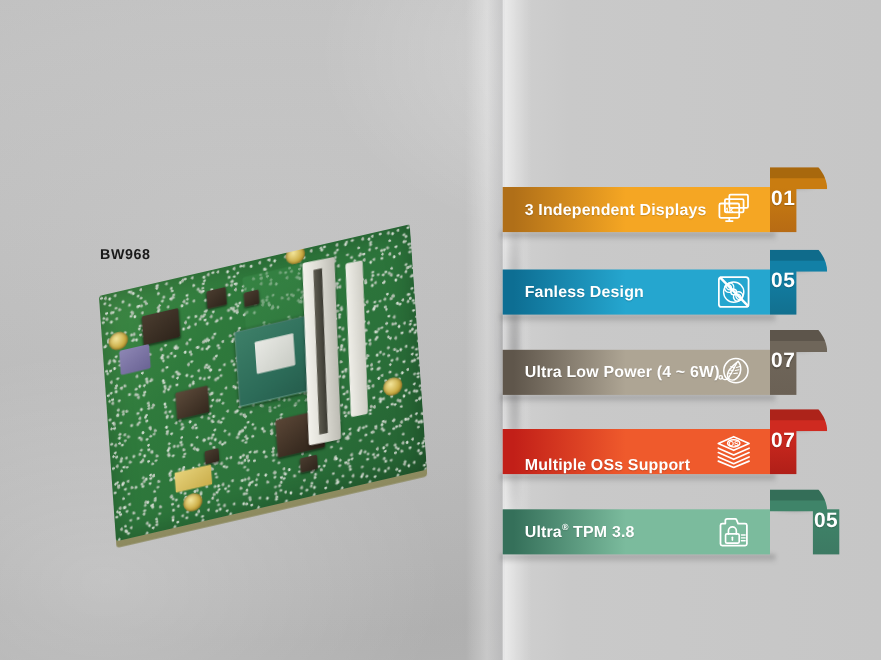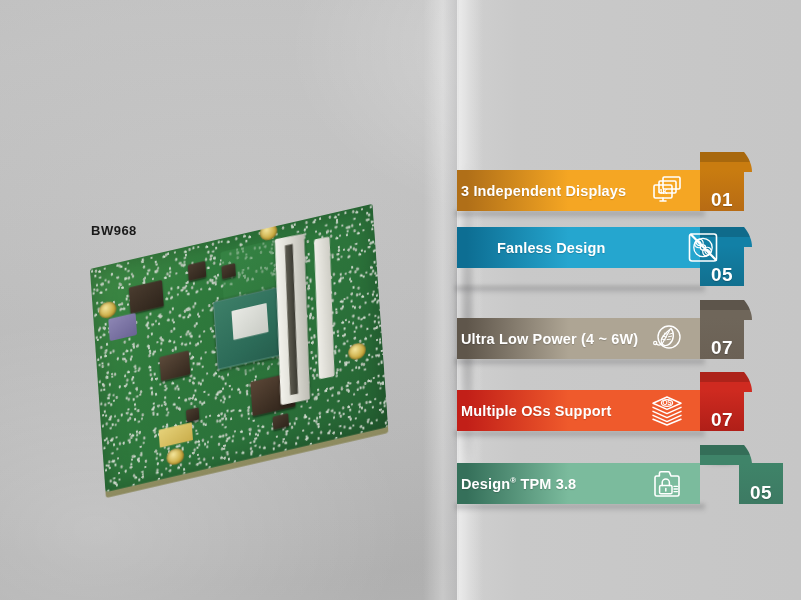--- a/index.html
+++ b/index.html
@@ -144,31 +144,31 @@
 
   
   .ribbon{
     position:absolute;left:457px;height:41px;width:243px;
     display:flex;align-items:center;
   }
   .ribbon-bar{
     position:absolute;left:0;top:0;height:41px;width:243px;
   }
   .ribbon-label{
-    position:relative;z-index:4;margin-left:4px;
+    position:relative;z-index:4;margin-left:20px;
     font-size:14.5px;font-weight:bold;color:#ffffff;letter-spacing:.15px;
     white-space:nowrap;text-shadow:0 1px 1px rgba(0,0,0,.18);
   }
   .ribbon-label sup{font-size:8px;vertical-align:super;}
   .ribbon-icon{
     position:absolute;right:16px;top:4px;width:34px;height:33px;z-index:4;
   }
   .num-block{
-    position:absolute;left:700px;width:44px;height:41px;
-    display:flex;align-items:flex-end;justify-content:center;
+    position:absolute;left:700px;width:24px;height:41px;
+    display:flex;align-items:flex-start;justify-content:center;
   }
   .num-tail{
     position:absolute;left:700px;width:52px;height:20px;
   }
   .num-txt{
     position:relative;z-index:5;color:#fff;font-size:19px;font-weight:bold;
     letter-spacing:.5px;text-shadow:0 1px 1px rgba(0,0,0,.22);
   }
   .num-shadow{
     position:absolute;left:698px;width:54px;height:18px;
@@ -249,21 +249,21 @@
         <span class="num-txt">01</span>
       </div>
       <div class="bar-shadow" style="top: 286px;"></div>
       <div class="num-shadow" style="top: 228px;"></div>
       <div class="num-tail" style="top: 227px;">
         <svg viewBox="0 0 52 20" width="52" height="20" preserveAspectRatio="none">
        <path d="M0 20 L0 0 L44 0 C49 6 52 13 52 20 Z" fill="#1280a6"></path>
        <path d="M0 0 L44 0 C47 3.6 49 7 50 10 L0 10 Z" fill="rgba(0,0,0,.16)"></path>
      </svg>
       </div>
-      <div class="ribbon" style="top: 227px; padding-left: 36px;">
+      <div class="ribbon" style="top: 245px;">
         <div class="ribbon-bar" style="background: linear-gradient(90deg, rgb(13, 110, 147) 0%, rgb(13, 110, 147) 4%, rgb(37, 166, 207) 46%, rgb(37, 166, 207) 100%);"></div>
         <div class="ribbon-label">Fanless Design</div>
         <div class="ribbon-icon">
           <svg viewBox="0 0 34 33" width="34" height="33">
       <rect x="3.5" y="3" width="27" height="27" rx="2.5" style="fill:none;stroke:#ffffff;stroke-width:1.6;stroke-linecap:round;stroke-linejoin:round"></rect>
       <circle cx="17" cy="16.5" r="9.2" style="fill:none;stroke:#ffffff;stroke-width:1.6;stroke-linecap:round;stroke-linejoin:round;stroke-width:1.3"></circle>
       <circle cx="17" cy="16.5" r="2.6" style="fill:none;stroke:#ffffff;stroke-width:1.6;stroke-linecap:round;stroke-linejoin:round;stroke-width:1.3"></circle>
       <path d="M17 13.9c1-3.6 -1.3-6.3 -4.6-5.6 -2.4 .5 -3.2 3.2 -1.3 5.2 1.2 1.2 3.6 1.3 5.9 .4Z" style="fill:none;stroke:#ffffff;stroke-width:1.6;stroke-linecap:round;stroke-linejoin:round;stroke-width:1.2"></path>
       <path d="M19.6 16.5c3.6-1 6.3 1.3 5.6 4.6 -.5 2.4 -3.2 3.2 -5.2 1.3 -1.2-1.2 -1.3-3.6 -.4-5.9Z" style="fill:none;stroke:#ffffff;stroke-width:1.6;stroke-linecap:round;stroke-linejoin:round;stroke-width:1.2"></path>
       <path d="M14.4 16.5c-3.6 1 -6.3-1.3 -5.6-4.6 .5-2.4 3.2-3.2 5.2-1.3 1.2 1.2 1.3 3.6 .4 5.9Z" style="fill:none;stroke:#ffffff;stroke-width:1.6;stroke-linecap:round;stroke-linejoin:round;stroke-width:1.2"></path>
@@ -301,21 +301,21 @@
         <span class="num-txt">07</span>
       </div>
       <div class="bar-shadow" style="top: 431px;"></div>
       <div class="num-shadow" style="top: 373px;"></div>
       <div class="num-tail" style="top: 372px;">
         <svg viewBox="0 0 52 20" width="52" height="20" preserveAspectRatio="none">
        <path d="M0 20 L0 0 L44 0 C49 6 52 13 52 20 Z" fill="#cf2a20"></path>
        <path d="M0 0 L44 0 C47 3.6 49 7 50 10 L0 10 Z" fill="rgba(0,0,0,.16)"></path>
      </svg>
       </div>
-      <div class="ribbon" style="top: 390px;">
+      <div class="ribbon" style="top: 390px; align-items: flex-end;">
         <div class="ribbon-bar" style="background: linear-gradient(90deg, rgb(194, 31, 24) 0%, rgb(194, 31, 24) 4%, rgb(239, 90, 44) 46%, rgb(239, 90, 44) 100%);"></div>
         <div class="ribbon-label">Multiple OSs Support</div>
         <div class="ribbon-icon">
           <svg viewBox="0 0 34 33" width="34" height="33">
       <path d="M17 3 L31 9.2 L17 15.4 L3 9.2 Z" style="fill:none;stroke:#ffffff;stroke-width:1.6;stroke-linecap:round;stroke-linejoin:round;stroke-width:1.5"></path>
       <ellipse cx="17" cy="9" rx="5.6" ry="3.3" style="fill:none;stroke:#ffffff;stroke-width:1.6;stroke-linecap:round;stroke-linejoin:round;stroke-width:1.3"></ellipse>
       <text x="17" y="11.2" text-anchor="middle" font-family="Liberation Sans, sans-serif" font-size="6.4" font-weight="bold" fill="#ffffff">OS</text>
       <path d="M3 13.4 L17 19.6 L31 13.4" style="fill:none;stroke:#ffffff;stroke-width:1.6;stroke-linecap:round;stroke-linejoin:round;stroke-width:1.5"></path>
       <path d="M3 17.4 L17 23.6 L31 17.4" style="fill:none;stroke:#ffffff;stroke-width:1.6;stroke-linecap:round;stroke-linejoin:round;stroke-width:1.5"></path>
       <path d="M3 21.4 L17 27.6 L31 21.4" style="fill:none;stroke:#ffffff;stroke-width:1.6;stroke-linecap:round;stroke-linejoin:round;stroke-width:1.5"></path>
@@ -329,21 +329,21 @@
       <div class="bar-shadow" style="top: 504px;"></div>
       <div class="num-shadow" style="top: 446px;"></div>
       <div class="num-tail" style="top: 445px;">
         <svg viewBox="0 0 52 20" width="52" height="20" preserveAspectRatio="none">
        <path d="M0 20 L0 0 L44 0 C49 6 52 13 52 20 Z" fill="#3f8469"></path>
        <path d="M0 0 L44 0 C47 3.6 49 7 50 10 L0 10 Z" fill="rgba(0,0,0,.16)"></path>
      </svg>
       </div>
       <div class="ribbon" style="top: 463px;">
         <div class="ribbon-bar" style="background: linear-gradient(90deg, rgb(53, 112, 90) 0%, rgb(53, 112, 90) 4%, rgb(123, 187, 157) 46%, rgb(123, 187, 157) 100%);"></div>
-        <div class="ribbon-label"><span>Design</span><sup>®</sup><span> TPM 3.8</span></div>
+        <div class="ribbon-label"><span>Ultra</span><sup>®</sup><span> TPM 3.8</span></div>
         <div class="ribbon-icon">
           <svg viewBox="0 0 34 33" width="34" height="33">
       <path d="M5 10.5 L5 27.5 A1.6 1.6 0 0 0 6.6 29 L27.4 29 A1.6 1.6 0 0 0 29 27.5 L29 10.5 A1.6 1.6 0 0 0 27.4 9 L21 9 L19.6 5.6 A1.4 1.4 0 0 0 18.3 4.8 L11 4.8 A1.6 1.6 0 0 0 9.4 6.4 L9.4 9 L6.6 9 A1.6 1.6 0 0 0 5 10.5 Z" style="fill:none;stroke:#ffffff;stroke-width:1.6;stroke-linecap:round;stroke-linejoin:round;stroke-width:1.6"></path>
       <path d="M12.2 18.5 L12.2 15.6 A3.6 3.6 0 0 1 19.4 15.6 L19.4 18.5" style="fill:none;stroke:#ffffff;stroke-width:1.6;stroke-linecap:round;stroke-linejoin:round;stroke-width:1.5"></path>
       <rect x="9.6" y="18.4" width="12.4" height="8.4" rx="1.3" style="fill:none;stroke:#ffffff;stroke-width:1.6;stroke-linecap:round;stroke-linejoin:round;stroke-width:1.5"></rect>
       <path d="M15.8 21.4 L15.8 24" style="fill:none;stroke:#ffffff;stroke-width:1.6;stroke-linecap:round;stroke-linejoin:round;stroke-width:1.5"></path>
       <path d="M24 19.4 L27.4 19.4M24 22 L27.4 22M24 24.6 L27.4 24.6" style="fill:none;stroke:#ffffff;stroke-width:1.6;stroke-linecap:round;stroke-linejoin:round;stroke-width:1.3"></path>
     </svg>
         </div>
       </div>

